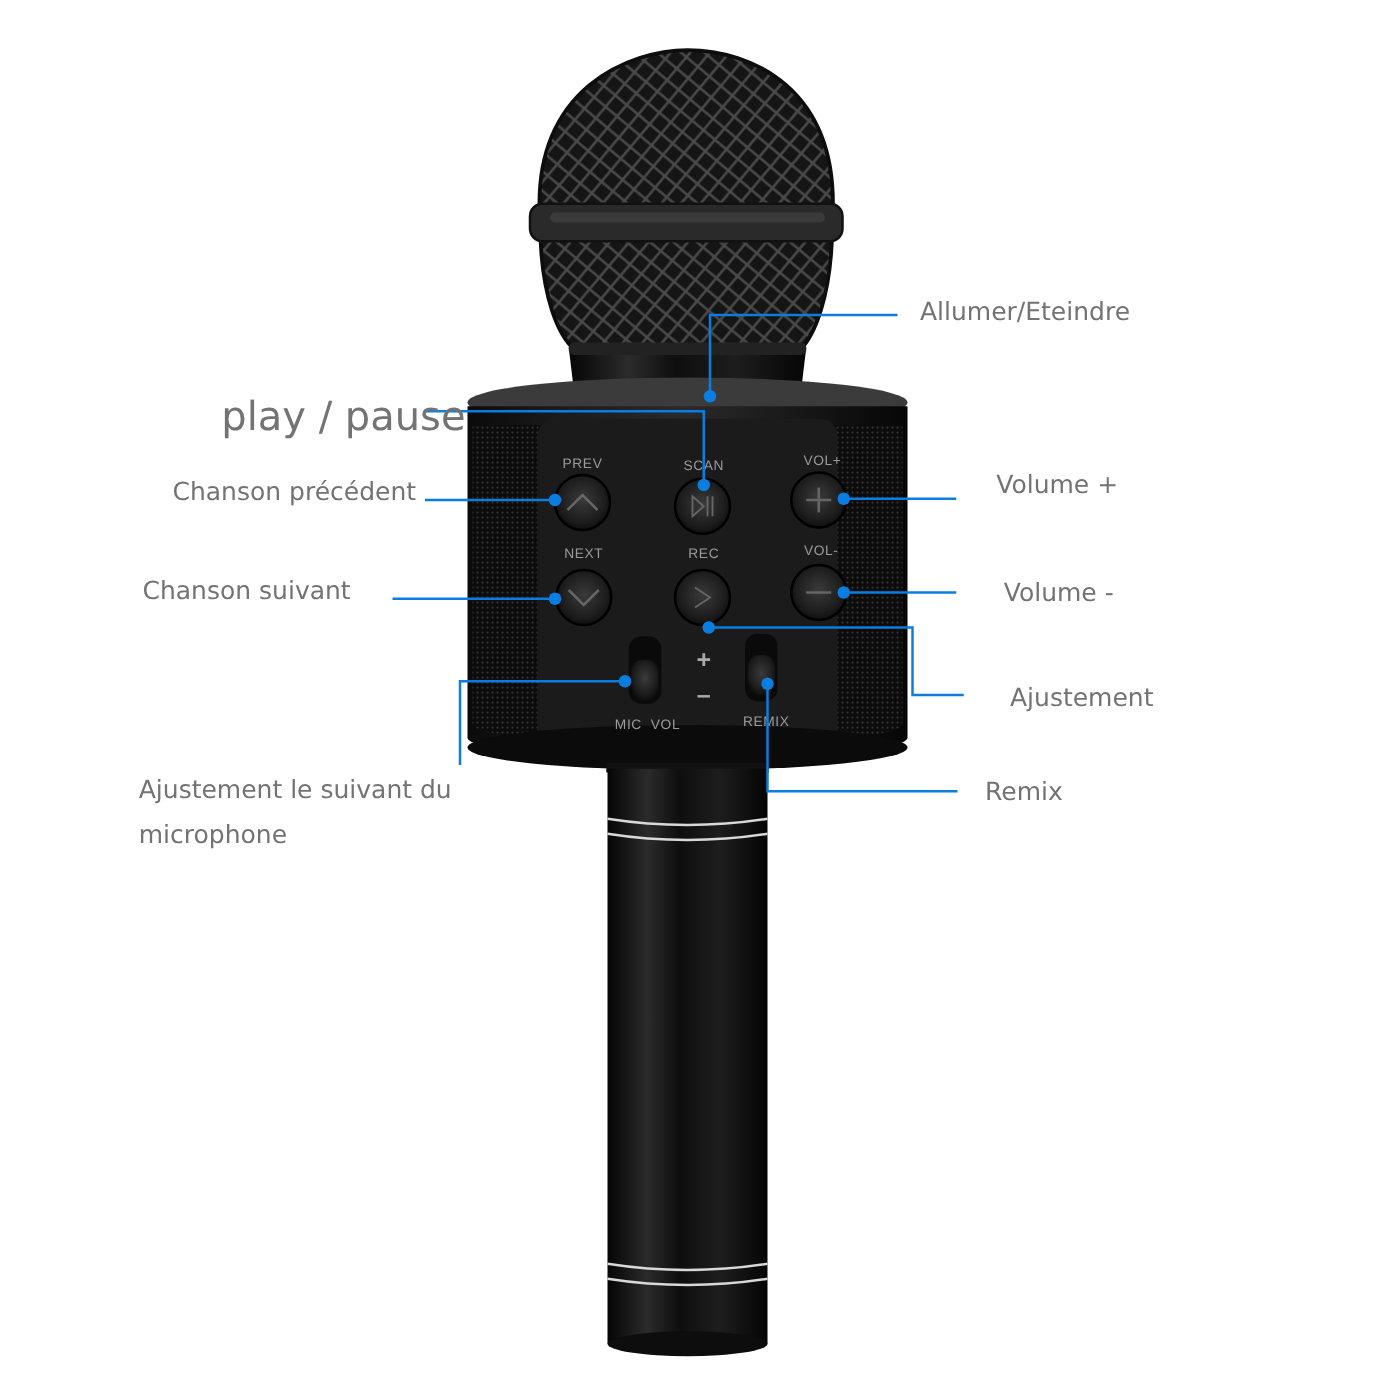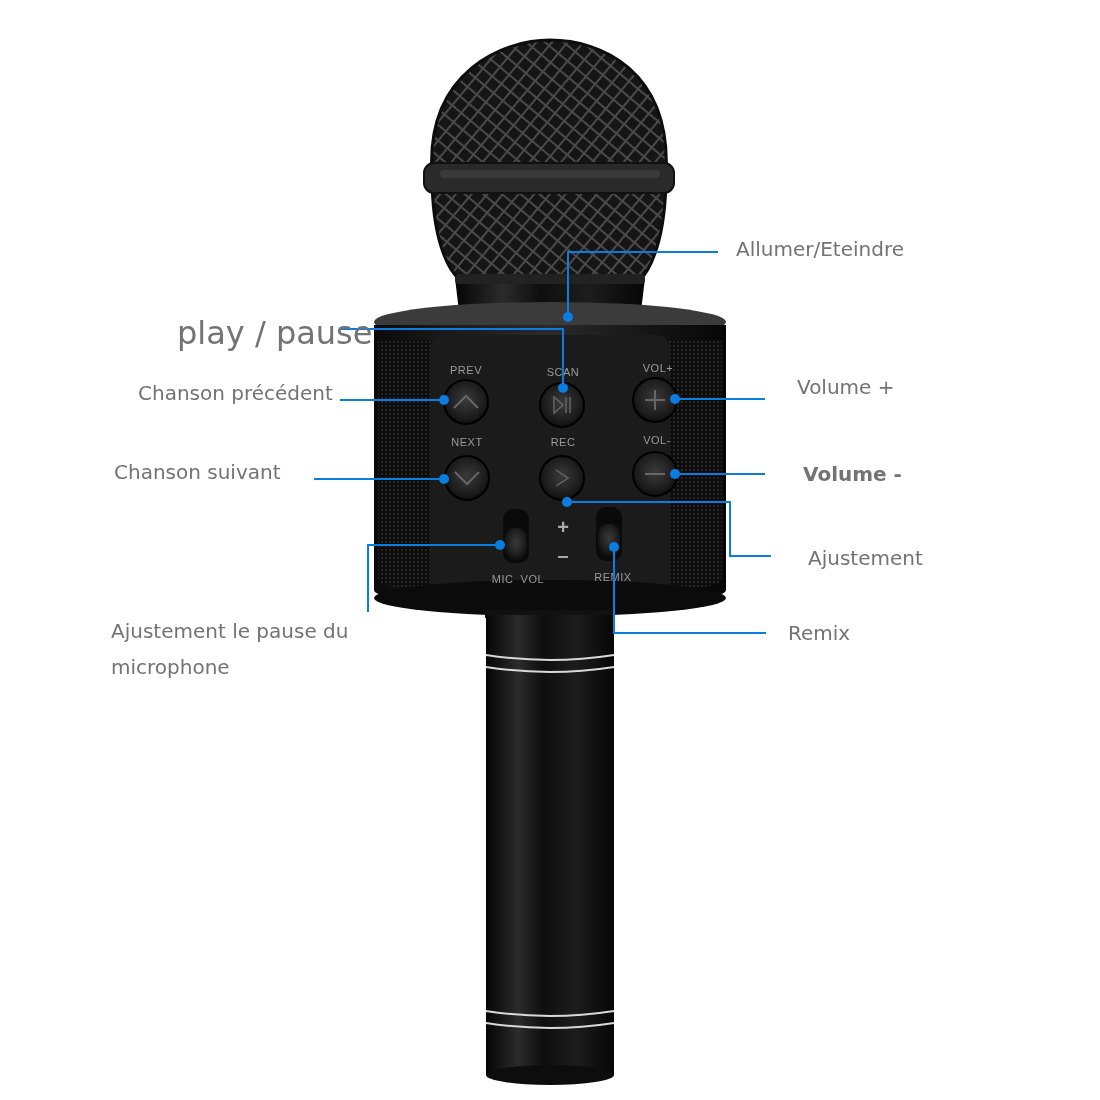--- a/index.html
+++ b/index.html
@@ -145,17 +145,17 @@
       <circle cx="500" cy="545" r="5"></circle>
       <circle cx="614" cy="547" r="5"></circle>
     </g>
   </svg>
 
   <div class="label" style="left:736px;top:237px;">Allumer/Eteindre</div>
   <div class="label big" style="left:177px;top:313px;">play / pause</div>
   <div class="label" style="left:117px;top:381px;margin-left:21px;">Chanson précédent</div>
   <div class="label" style="left:114px;top:460px;">Chanson suivant</div>
   <div class="label" style="left:797px;top:375px;">Volume +</div>
-  <div class="label" style="left:803px;top:462px;font-weight:bold;">Volume -</div>
+  <div class="label" style="left:803px;top:462px;">Volume -</div>
   <div class="label" style="left:808px;top:546px;">Ajustement</div>
-  <div class="label multi" style="left:111px;top:613px;">Ajustement le pause du microphone</div>
+  <div class="label multi" style="left:111px;top:613px;">Ajustement le suivant du microphone</div>
   <div class="label" style="left:788px;top:621px;">Remix</div>
 </div>
 
 </body></html>

